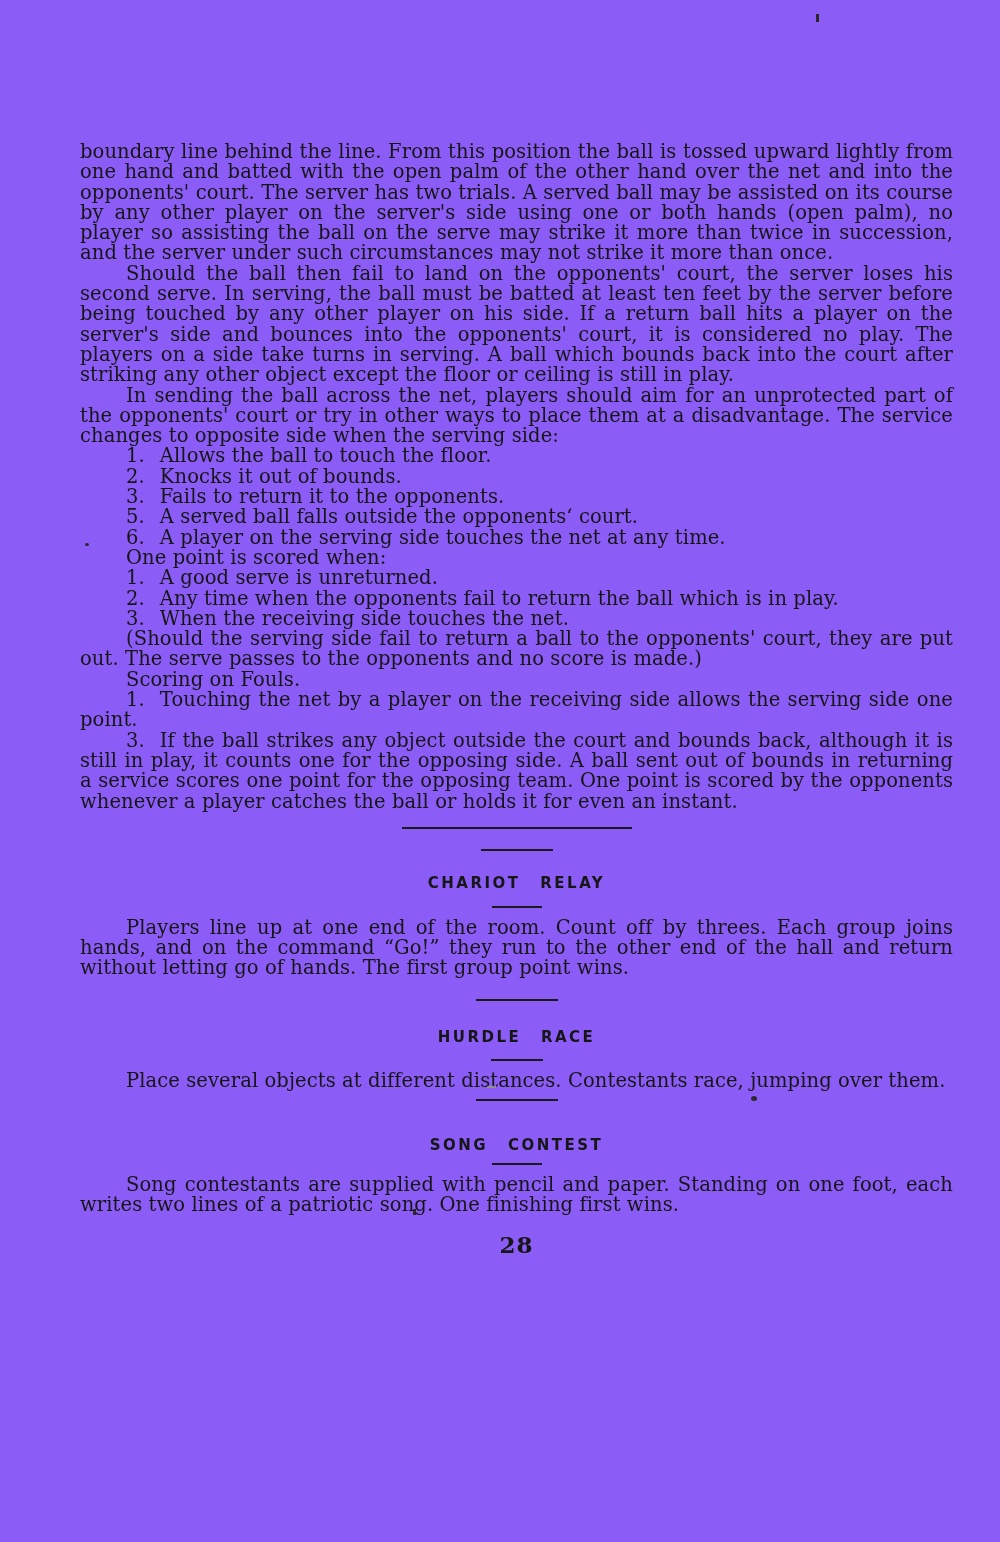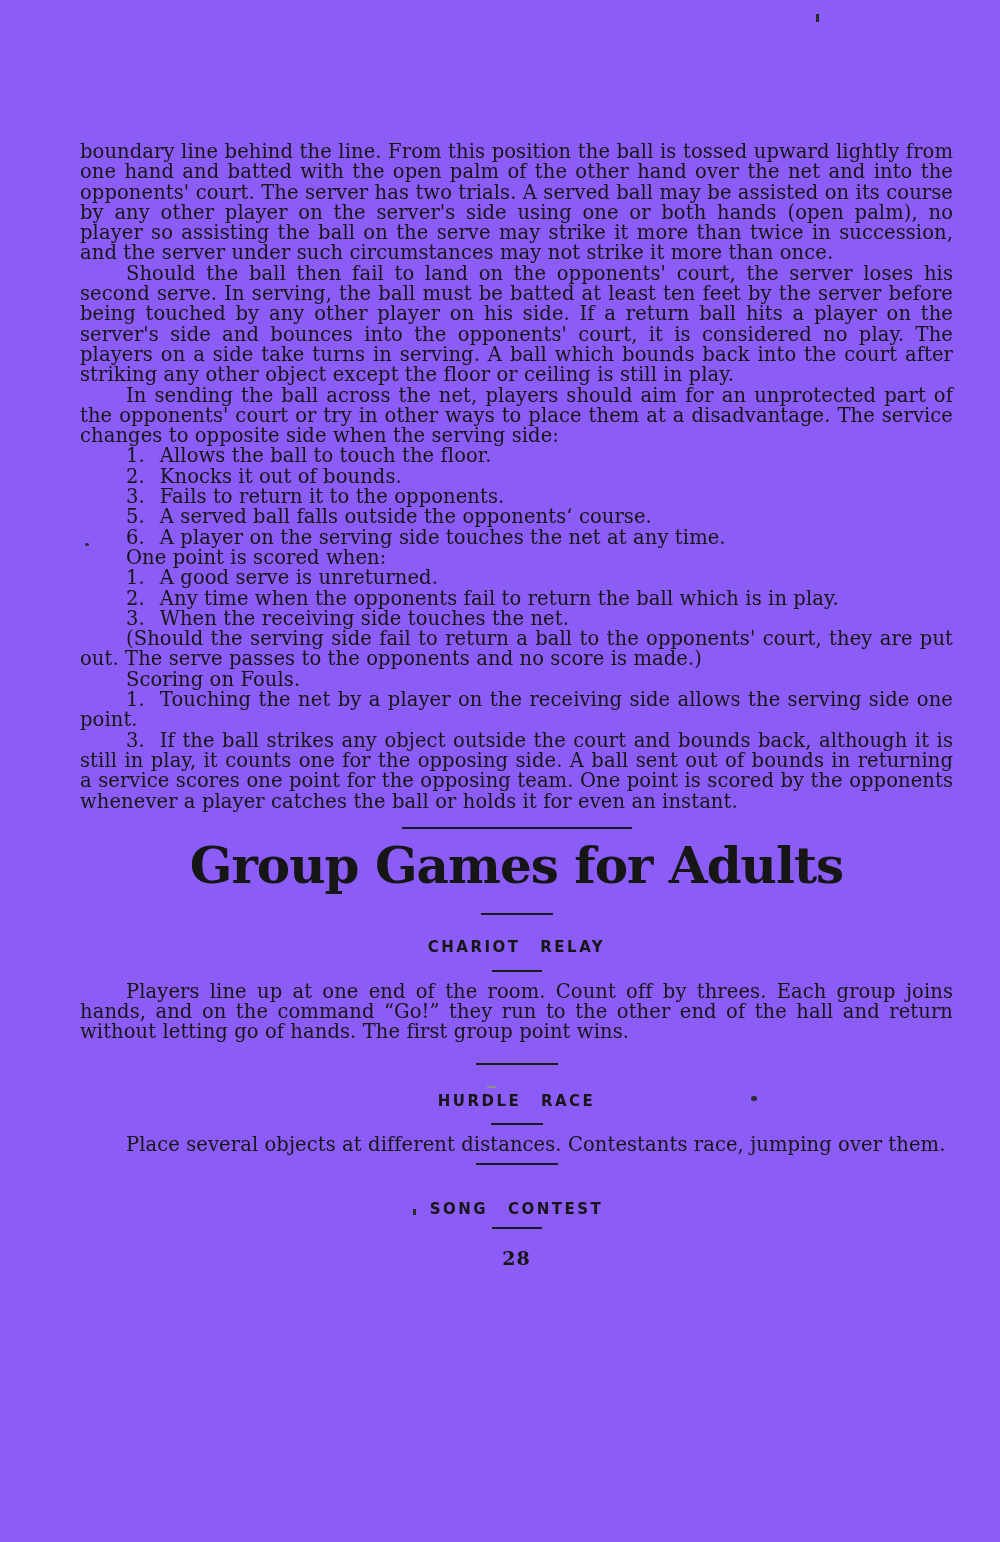--- a/index.html
+++ b/index.html
@@ -56,21 +56,21 @@
     word-spacing:12px;
   }
   .sub-heading.h2 { margin-top:26px; }
   .sub-heading.h3 { margin-top:34px; }
   .sub-para { margin:10px 0 0; }
   .page-num {
     margin:19px 0 0;
     text-align:center;
     text-indent:0;
     font-weight:bold;
-    font-size:19px;
+    font-size:23px;
     letter-spacing:1px;
   }
   .speck { position:absolute; background:#2a2a2a; }
   .speck.round { border-radius:50%; }
   .speck.faint { background:#8f8f8f; }
 </style>
 </head>
 <body>
 
 <div class="page">
@@ -79,57 +79,57 @@
 
     <p class="para no-indent">boundary line behind the line. From this position the ball is tossed upward lightly from one hand and batted with the open palm of the other hand over the net and into the opponents' court. The server has two trials. A served ball may be assisted on its course by any other player on the server's side using one or both hands (open palm), no player so assisting the ball on the serve may strike it more than twice in succession, and the server under such circumstances may not strike it more than once.</p>
 
     <p class="para">Should the ball then fail to land on the opponents' court, the server loses his second serve. In serving, the ball must be batted at least ten feet by the server before being touched by any other player on his side. If a return ball hits a player on the server's side and bounces into the opponents' court, it is considered no play. The players on a side take turns in serving. A ball which bounds back into the court after striking any other object except the floor or ceiling is still in play.</p>
 
     <p class="para">In sending the ball across the net, players should aim for an unprotected part of the opponents' court or try in other ways to place them at a disadvantage. The service changes to opposite side when the serving side:</p>
 
     <p class="para"><span class="li-num">1.</span><span class="li-text">Allows the ball to touch the floor.</span></p>
     <p class="para"><span class="li-num">2.</span><span class="li-text">Knocks it out of bounds.</span></p>
     <p class="para"><span class="li-num">3.</span><span class="li-text">Fails to return it to the opponents.</span></p>
-    <p class="para"><span class="li-num">5.</span><span class="li-text">A served ball falls outside the opponents‘ course.</span></p>
+    <p class="para"><span class="li-num">5.</span><span class="li-text">A served ball falls outside the opponents‘ court.</span></p>
     <p class="para"><span class="li-num">6.</span><span class="li-text">A player on the serving side touches the net at any time.</span></p>
 
 
     <p class="para">One point is scored when:</p>
 
     <p class="para"><span class="li-num">1.</span><span class="li-text">A good serve is unreturned.</span></p>
     <p class="para"><span class="li-num">2.</span><span class="li-text">Any time when the opponents fail to return the ball which is in play.</span></p>
     <p class="para"><span class="li-num">3.</span><span class="li-text">When the receiving side touches the net.</span></p>
 
     <p class="para">(Should the serving side fail to return a ball to the opponents' court, they are put out. The serve passes to the opponents and no score is made.)</p>
 
     <p class="para">Scoring on Fouls.</p>
 
     <p class="para"><span class="li-num">1.</span><span class="li-text">Touching the net by a player on the receiving side allows the serving side one point.</span></p>
     <p class="para"><span class="li-num">3.</span><span class="li-text">If the ball strikes any object outside the court and bounds back, although it is still in play, it counts one for the opposing side. A ball sent out of bounds in returning a service scores one point for the opposing team. One point is scored by the opponents whenever a player catches the ball or holds it for even an instant.</span></p>
 
     <hr class="divider rule-lg">
 
-    <h1 class="section-title">Group Games for Adults</h1>
 
     <hr class="divider rule-title">
 
     <h2 class="sub-heading">CHARIOT RELAY</h2>
     <hr class="divider rule-sm">
     <p class="para sub-para">Players line up at one end of the room. Count off by threes. Each group joins hands, and on the command “Go!” they run to the other end of the hall and return without letting go of hands. The first group point wins.</p>
 
     <hr class="divider rule-md">
 
     <h2 class="sub-heading h2">HURDLE RACE</h2>
     <hr class="divider rule-sm2">
     <p class="para sub-para">Place several objects at different distances. Contestants race, jumping over them.</p>
 
     <hr class="divider rule-md2">
 
     <h2 class="sub-heading h3">SONG CONTEST</h2>
     <hr class="divider rule-sm3">
+    <p class="para sub-para">Song contestants are supplied with pencil and paper. Standing on one foot, each writes two lines of a patriotic song. One finishing first wins.</p>
 
     <p class="page-num">28</p>
 
   </div>
 
   <div class="speck" style="left:816px; top:14px; width:3px; height:8px;"></div>
   <div class="speck round" style="left:85px; top:543px; width:4px; height:3px;"></div>
   <div class="speck round" style="left:751px; top:1096px; width:6px; height:5px;"></div>
   <div class="speck faint" style="left:487px; top:1086px; width:9px; height:2px;"></div>
   <div class="speck" style="left:413px; top:1209px; width:3px; height:6px;"></div>

